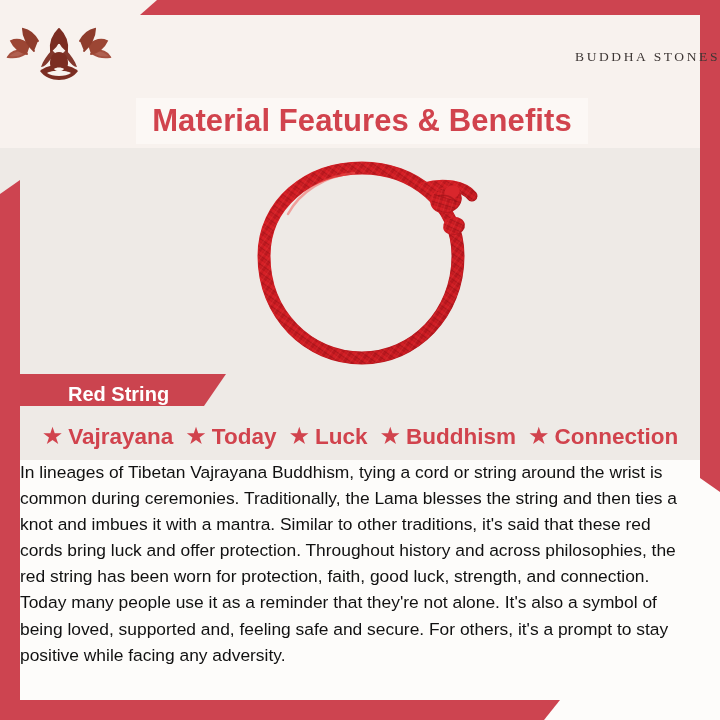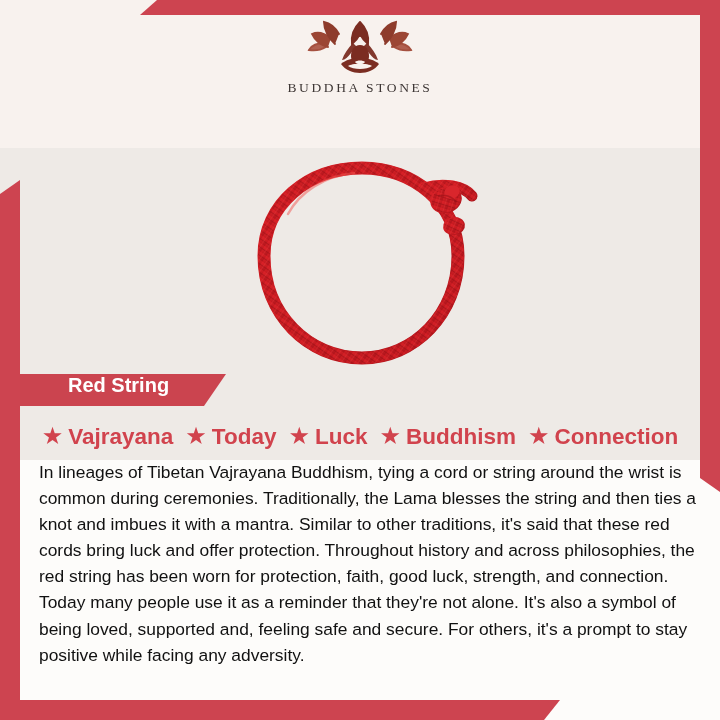--- a/index.html
+++ b/index.html
@@ -33,21 +33,21 @@
     clip-path:polygon(0 14px,100% 0,100% 100%,0 100%);
   }
   .bar-bottom{
     position:absolute;left:0;top:700px;width:560px;height:20px;
     background:#cd4450;
     clip-path:polygon(0 0,100% 0,calc(100% - 16px) 100%,0 100%);
   }
 
   
   .logo-wrap{position:absolute;left:0;top:16px;width:720px;height:80px;
-    display:flex;flex-direction:column;align-items:center;justify-content:flex-end;}
+    display:flex;flex-direction:row;align-items:center;justify-content:space-between;}
   .logo-mark{width:118px;height:58px;display:block;}
   .logo-text{
     margin-top:2px;
     font-family:"Liberation Serif", serif;
     font-size:13.5px;letter-spacing:2.6px;color:#3d3634;font-weight:400;
   }
 
   
   .title-band{
     position:absolute;left:136px;top:98px;width:452px;height:46px;
@@ -61,21 +61,21 @@
 
   
   .product{position:absolute;left:228px;top:152px;width:268px;height:224px;}
   .product svg{display:block;width:268px;height:224px;}
 
   
   .ribbon{
     position:absolute;left:20px;top:374px;width:206px;height:32px;
     background:#cb444f;
     clip-path:polygon(0 0,100% 0,calc(100% - 22px) 100%,0 100%);
-    display:flex;align-items:flex-start;
+    display:flex;align-items:flex-end;
   }
   .ribbon-text{
     color:#ffffff;font-size:20px;font-weight:bold;margin-left:48px;white-space:nowrap;
   }
 
   
   .features{
     position:absolute;left:14px;top:420px;width:692px;height:34px;
     display:flex;align-items:center;justify-content:center;gap:2px;
   }
@@ -84,21 +84,20 @@
     color:#d1434d;font-size:24px;line-height:1;margin-right:5px;
     position:relative;top:-1px;
   }
   .feature .flabel{color:#d1434d;font-size:22.5px;font-weight:bold;}
 
   
   .desc{
     position:absolute;left:20px;top:459px;width:676px;
     color:#111111;font-size:17.4px;line-height:26.1px;font-weight:500;
     text-align:left;
-    padding-left:19px;
   }
 </style>
 </head>
 <body>
 
 <div id="page">
 
   <div class="bg-top"></div>
   <div class="bg-mid"></div>
   <div class="bg-bot"></div>
@@ -133,20 +132,23 @@
         <path d="M40 44 C44 40 52 38 59 38 C66 38 74 40 78 44 C74 50 66 53 59 53 C52 53 44 50 40 44 Z"></path>
       </g>
       <g fill="#f8f2ee">
         <path d="M54 42 C56 40 62 40 64 42 C62 45 56 45 54 42 Z"></path>
         <path d="M47 46 C51 43 67 43 71 46 C66 50 52 50 47 46 Z"></path>
       </g>
     </svg>
     <div class="logo-text">BUDDHA STONES</div>
   </div>
 
+  <div class="title-band">
+    <div class="title-text">Material Features &amp; Benefits</div>
+  </div>
 
   <div class="product">
     <svg viewBox="0 0 268 224">
       <defs>
         <linearGradient id="cordg" x1="0" y1="0" x2="1" y2="1">
           <stop offset="0%" stop-color="#e0232a"></stop>
           <stop offset="45%" stop-color="#cc1d23"></stop>
           <stop offset="100%" stop-color="#a8131a"></stop>
         </linearGradient>
         <pattern id="braid" width="7" height="7" patternUnits="userSpaceOnUse" patternTransform="rotate(35)">

